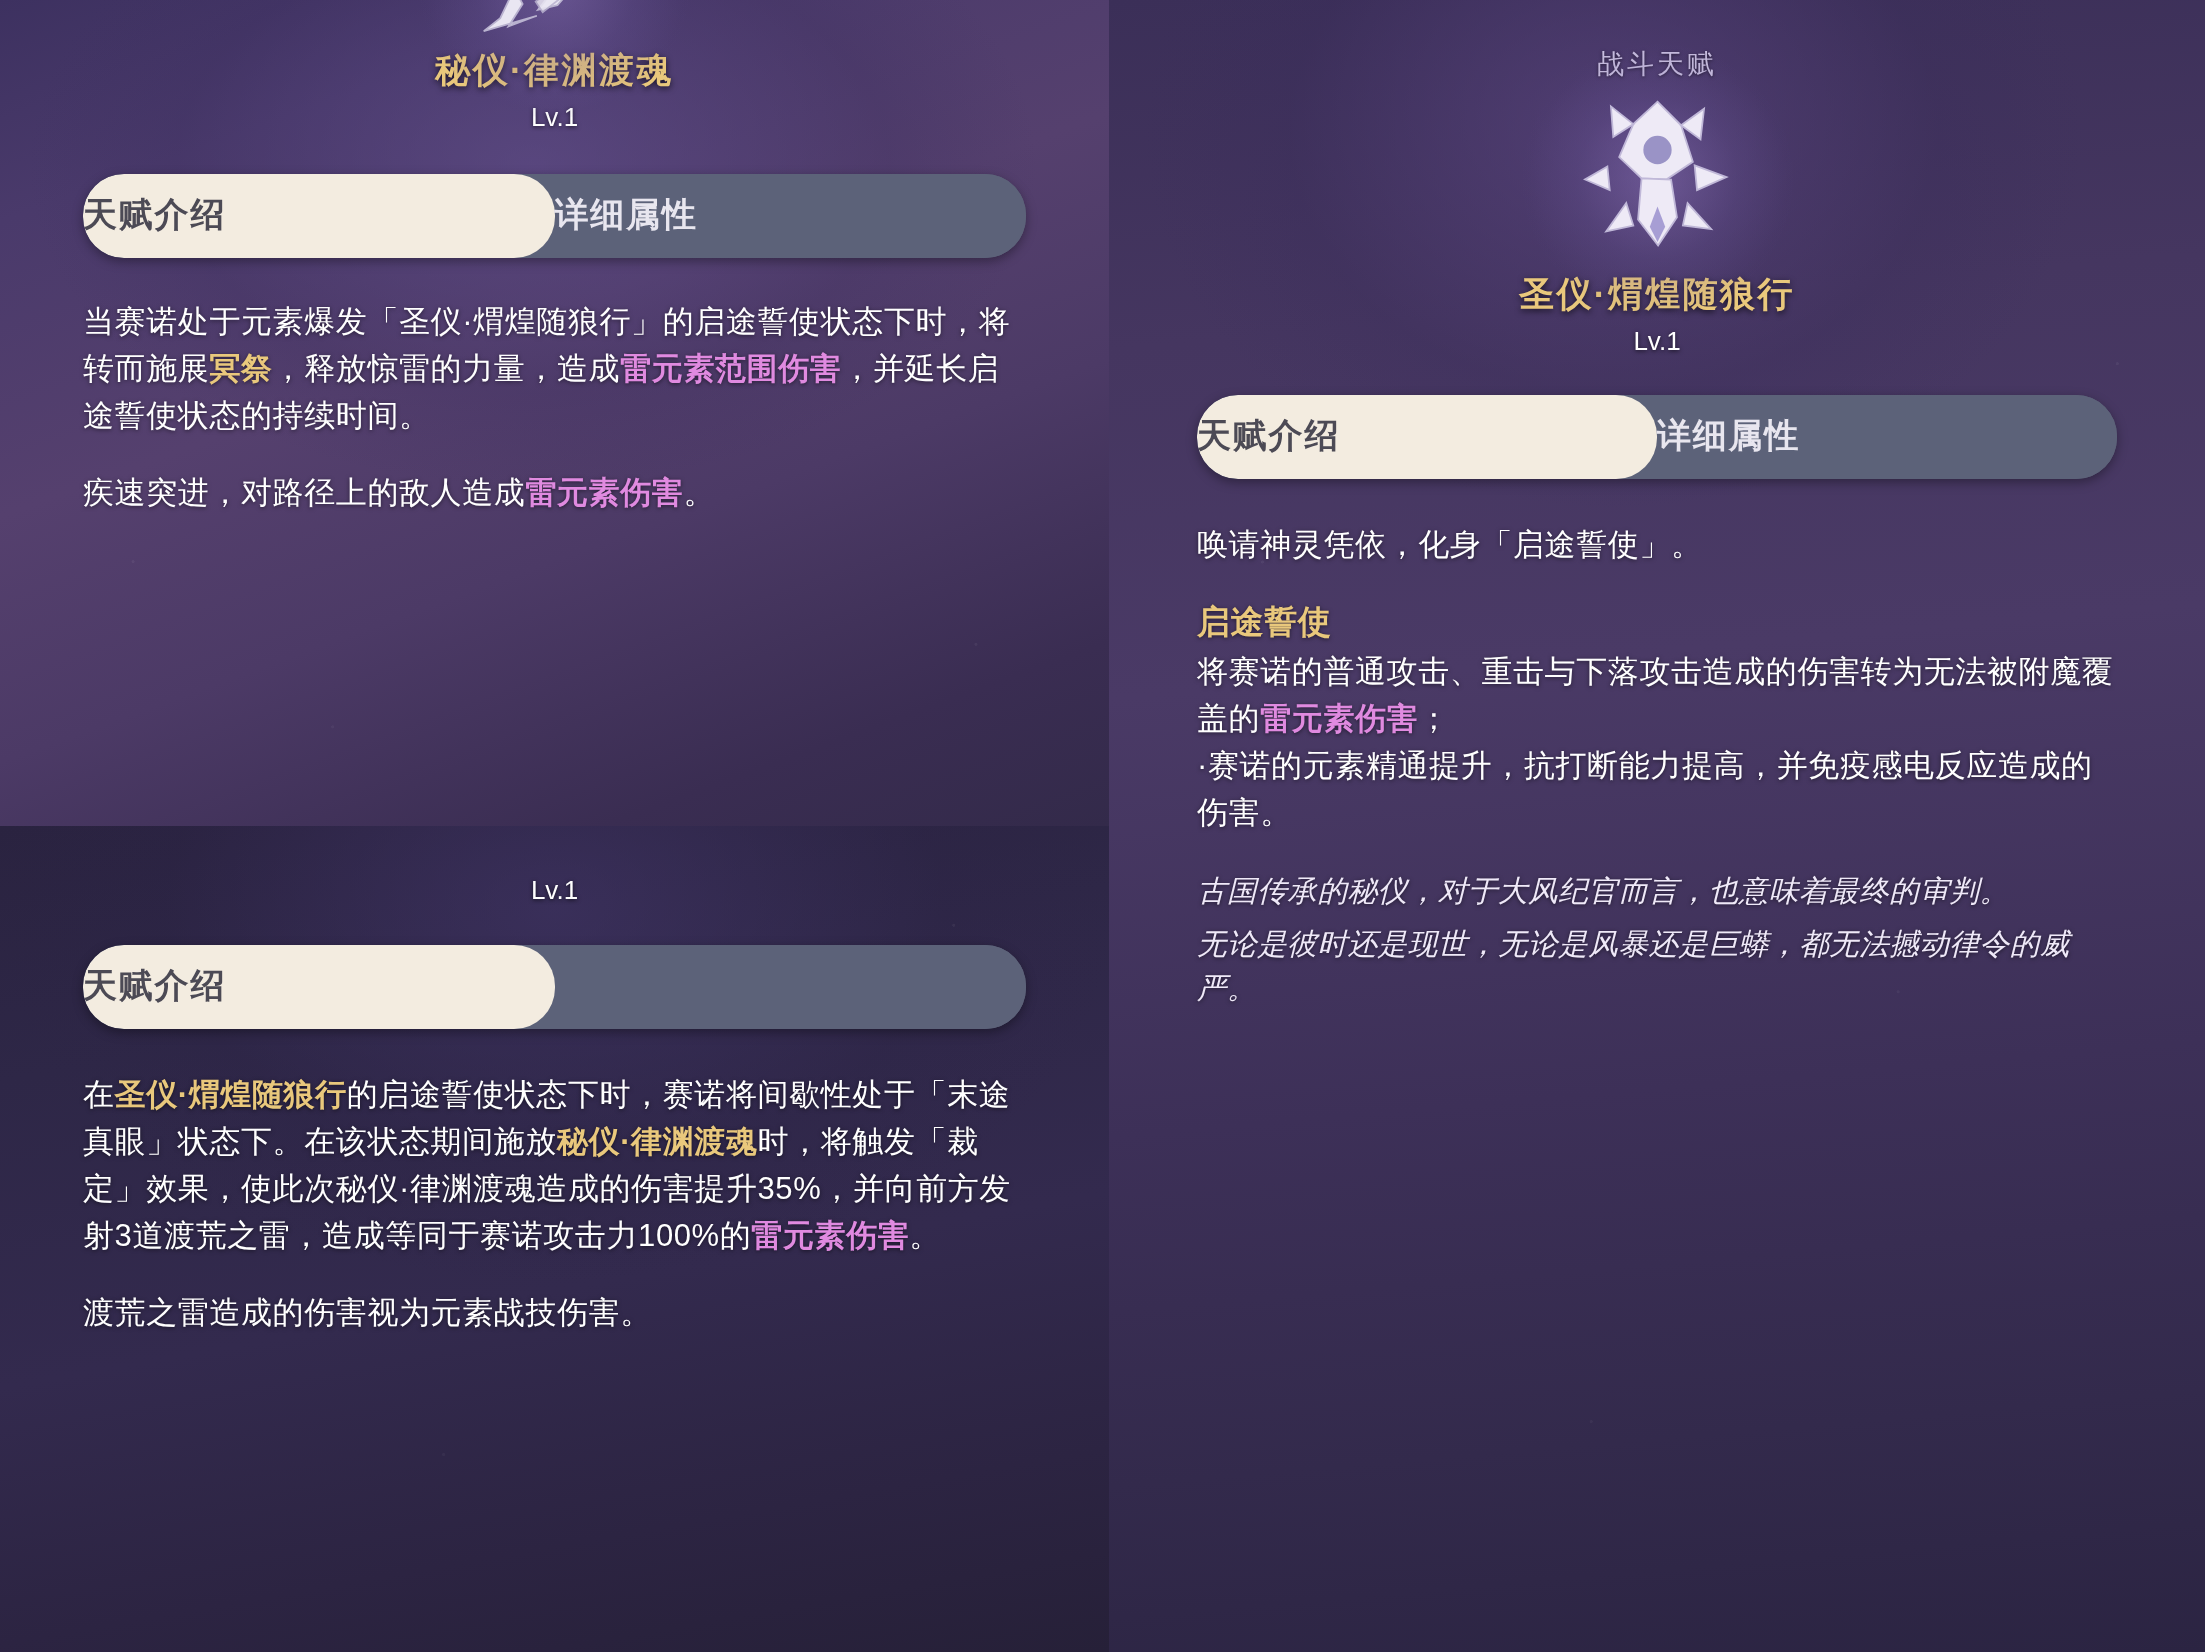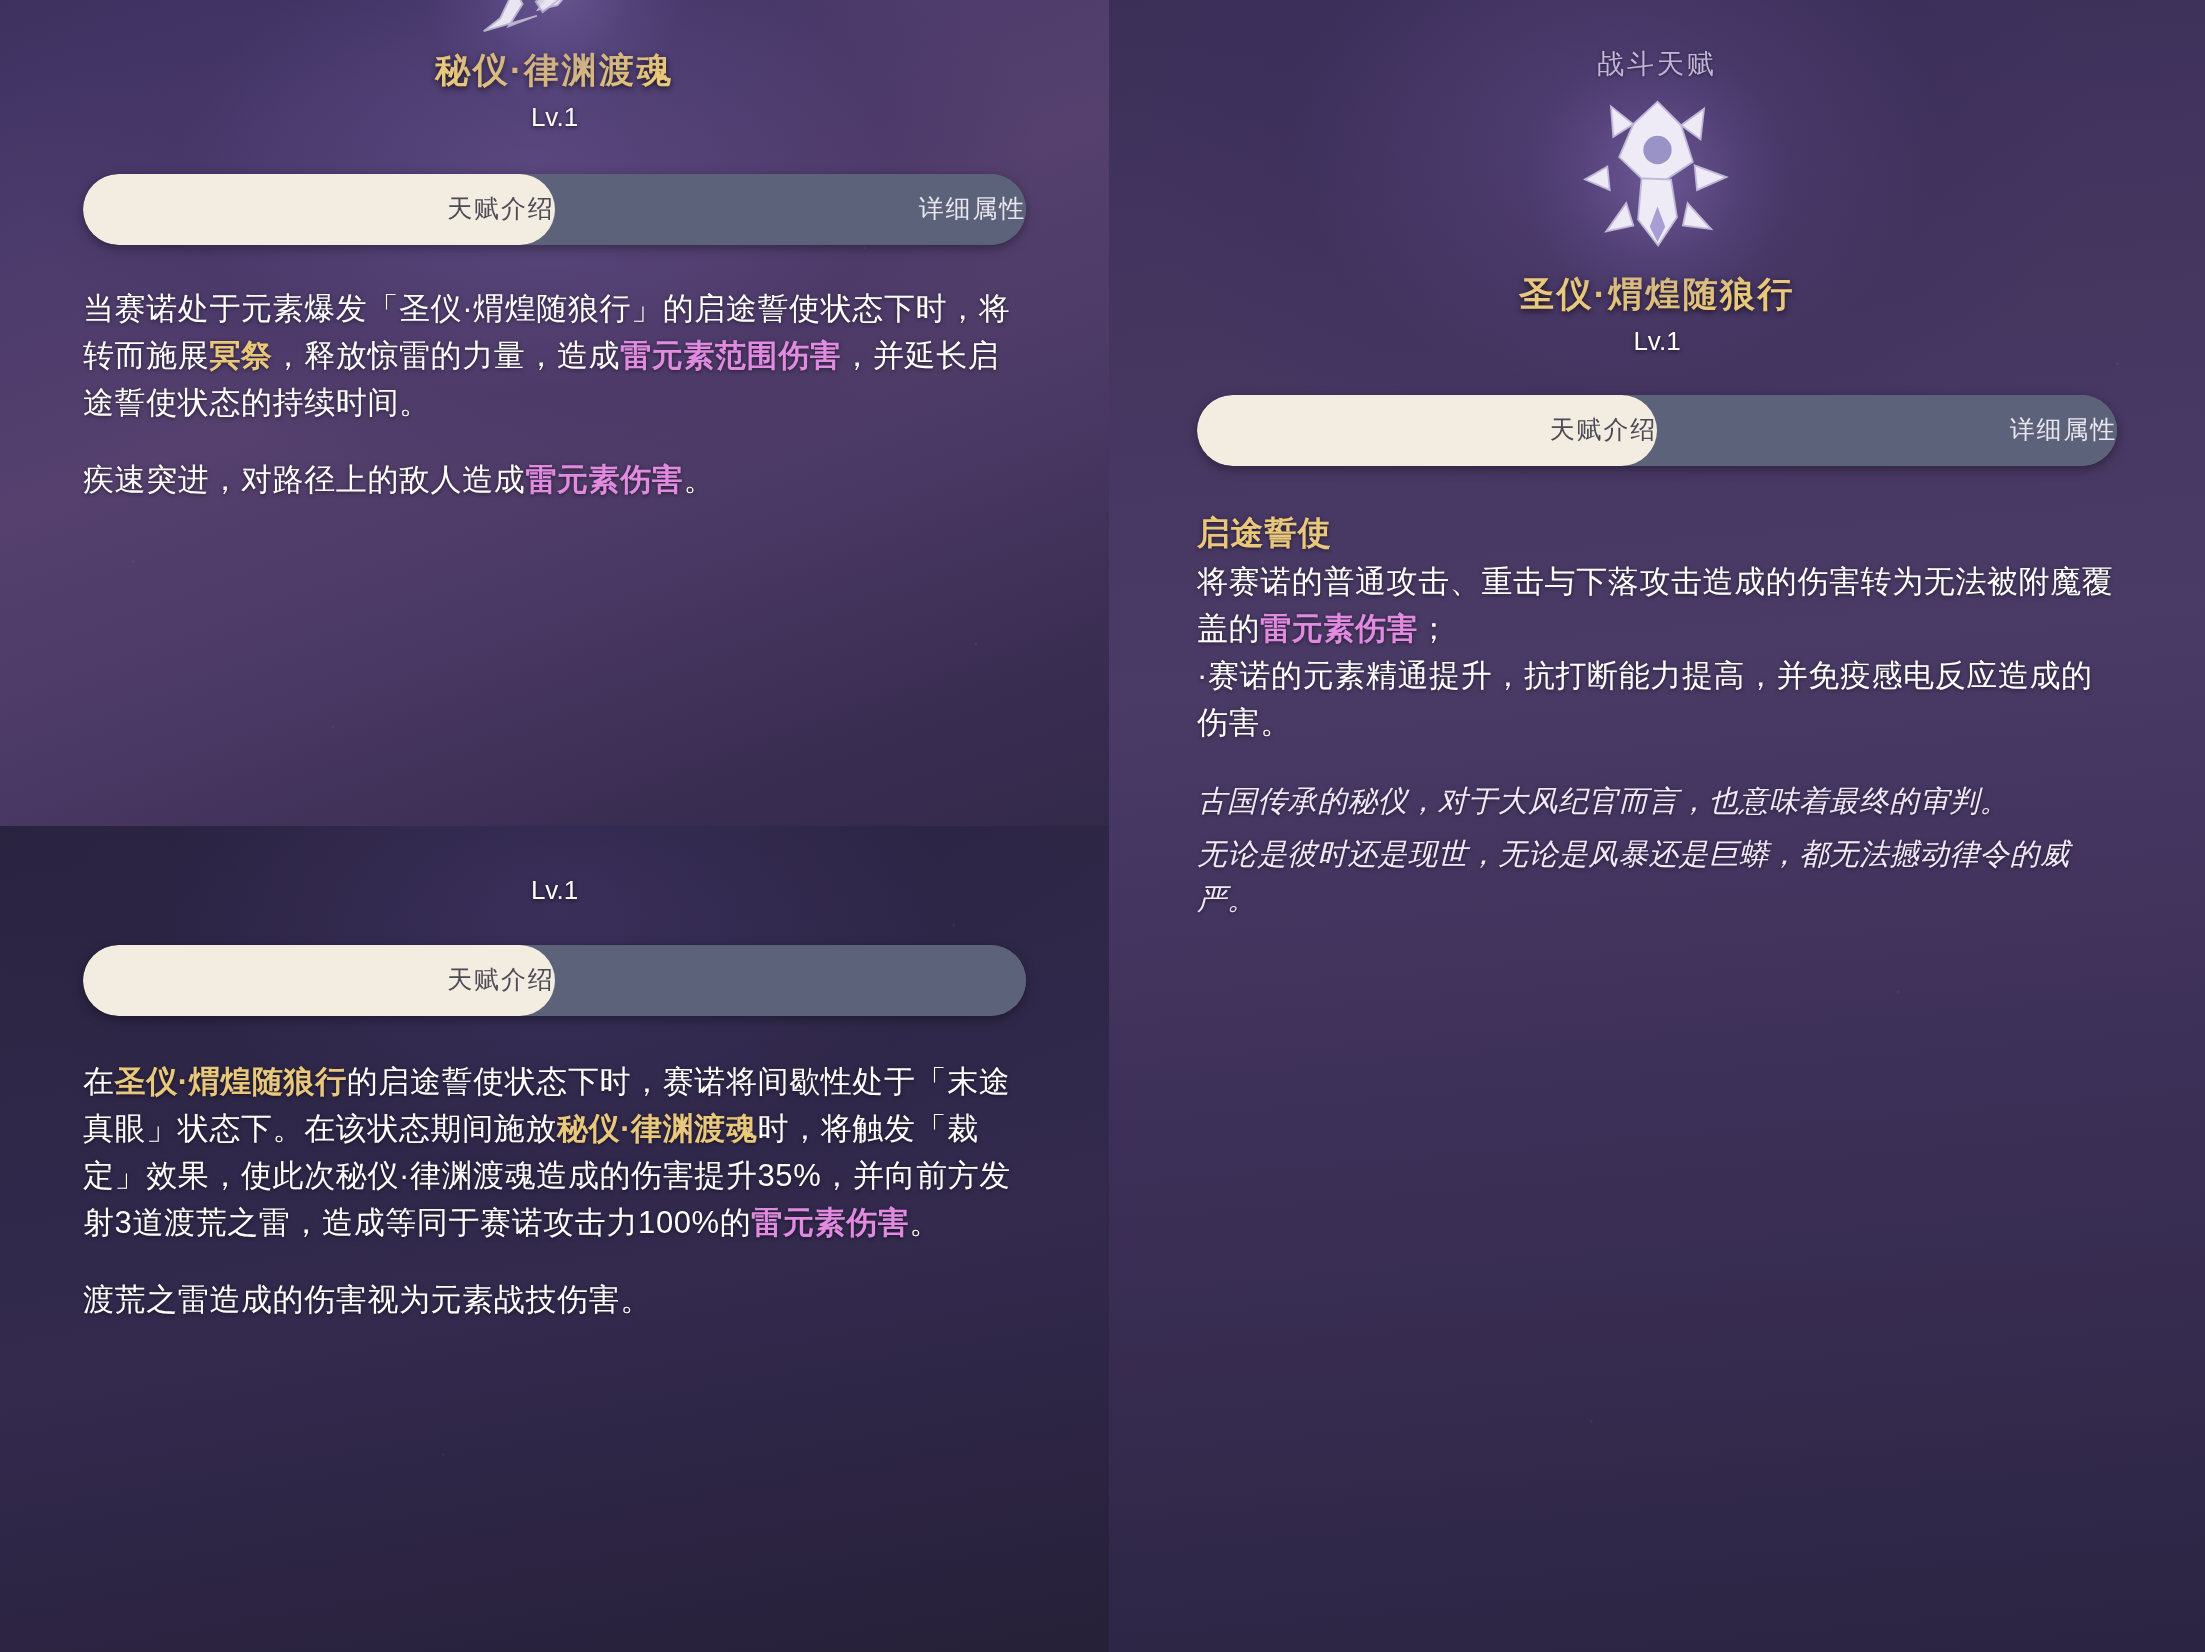--- a/index.html
+++ b/index.html
@@ -138,23 +138,23 @@
   
   .tabs {
     display: flex;
     border-radius: 41px;
     overflow: hidden;
     background: #5c6279;
     box-shadow: 0 3.5px 10.6px rgba(0,0,0,0.35);
   }
   .tab {
     flex: 1;
-    text-align: right;
-    font-size: 25px;
-    font-weight: normal;
+    text-align: left;
+    font-size: 34px;
+    font-weight: bold;
     letter-spacing: 1.8px;
     padding: 17.7px 0 20px;
     color: #e8e6ef;
     background: #5c6279;
   }
   .tab.active {
     color: #4c4a55;
     background: #f3ece0;
     border-radius: 41px;
   }
@@ -265,20 +265,21 @@
 
       <div class="skill-name">圣仪·煟煌随狼行</div>
       <div class="skill-level">Lv.1</div>
 
       <div class="tabs" style="margin-top: 38px;">
         <div class="tab active">天赋介绍</div>
         <div class="tab">详细属性</div>
       </div>
 
       <div class="desc" id="right-desc" style="margin-top: 42px;">
+          <p><span>唤请神灵凭依，化身「启途誓使」。</span></p>
           <p><span class="hl-gold-head">启途誓使</span><br><span>将赛诺的普通攻击、重击与下落攻击造成的伤害转为无法被附魔覆盖的</span><span class="hl-electro">雷元素伤害</span><span>；</span><br><span>·赛诺的元素精通提升，抗打断能力提高，并免疫感电反应造成的伤害。</span></p>
         </div>
 
       <div class="desc" id="right-flavor" style="margin-top: 33px;">
           <p class="flavor" style="margin-bottom: 10.6px;">古国传承的秘仪，对于大风纪官而言，也意味着最终的审判。</p>
           <p class="flavor" style="margin-bottom: 6px; font-family: Liberation Mono, monospace;">无论是彼时还是现世，无论是风暴还是巨蟒，都无法撼动律令的威严。</p>
         </div>
     </div>
   </div>
 

